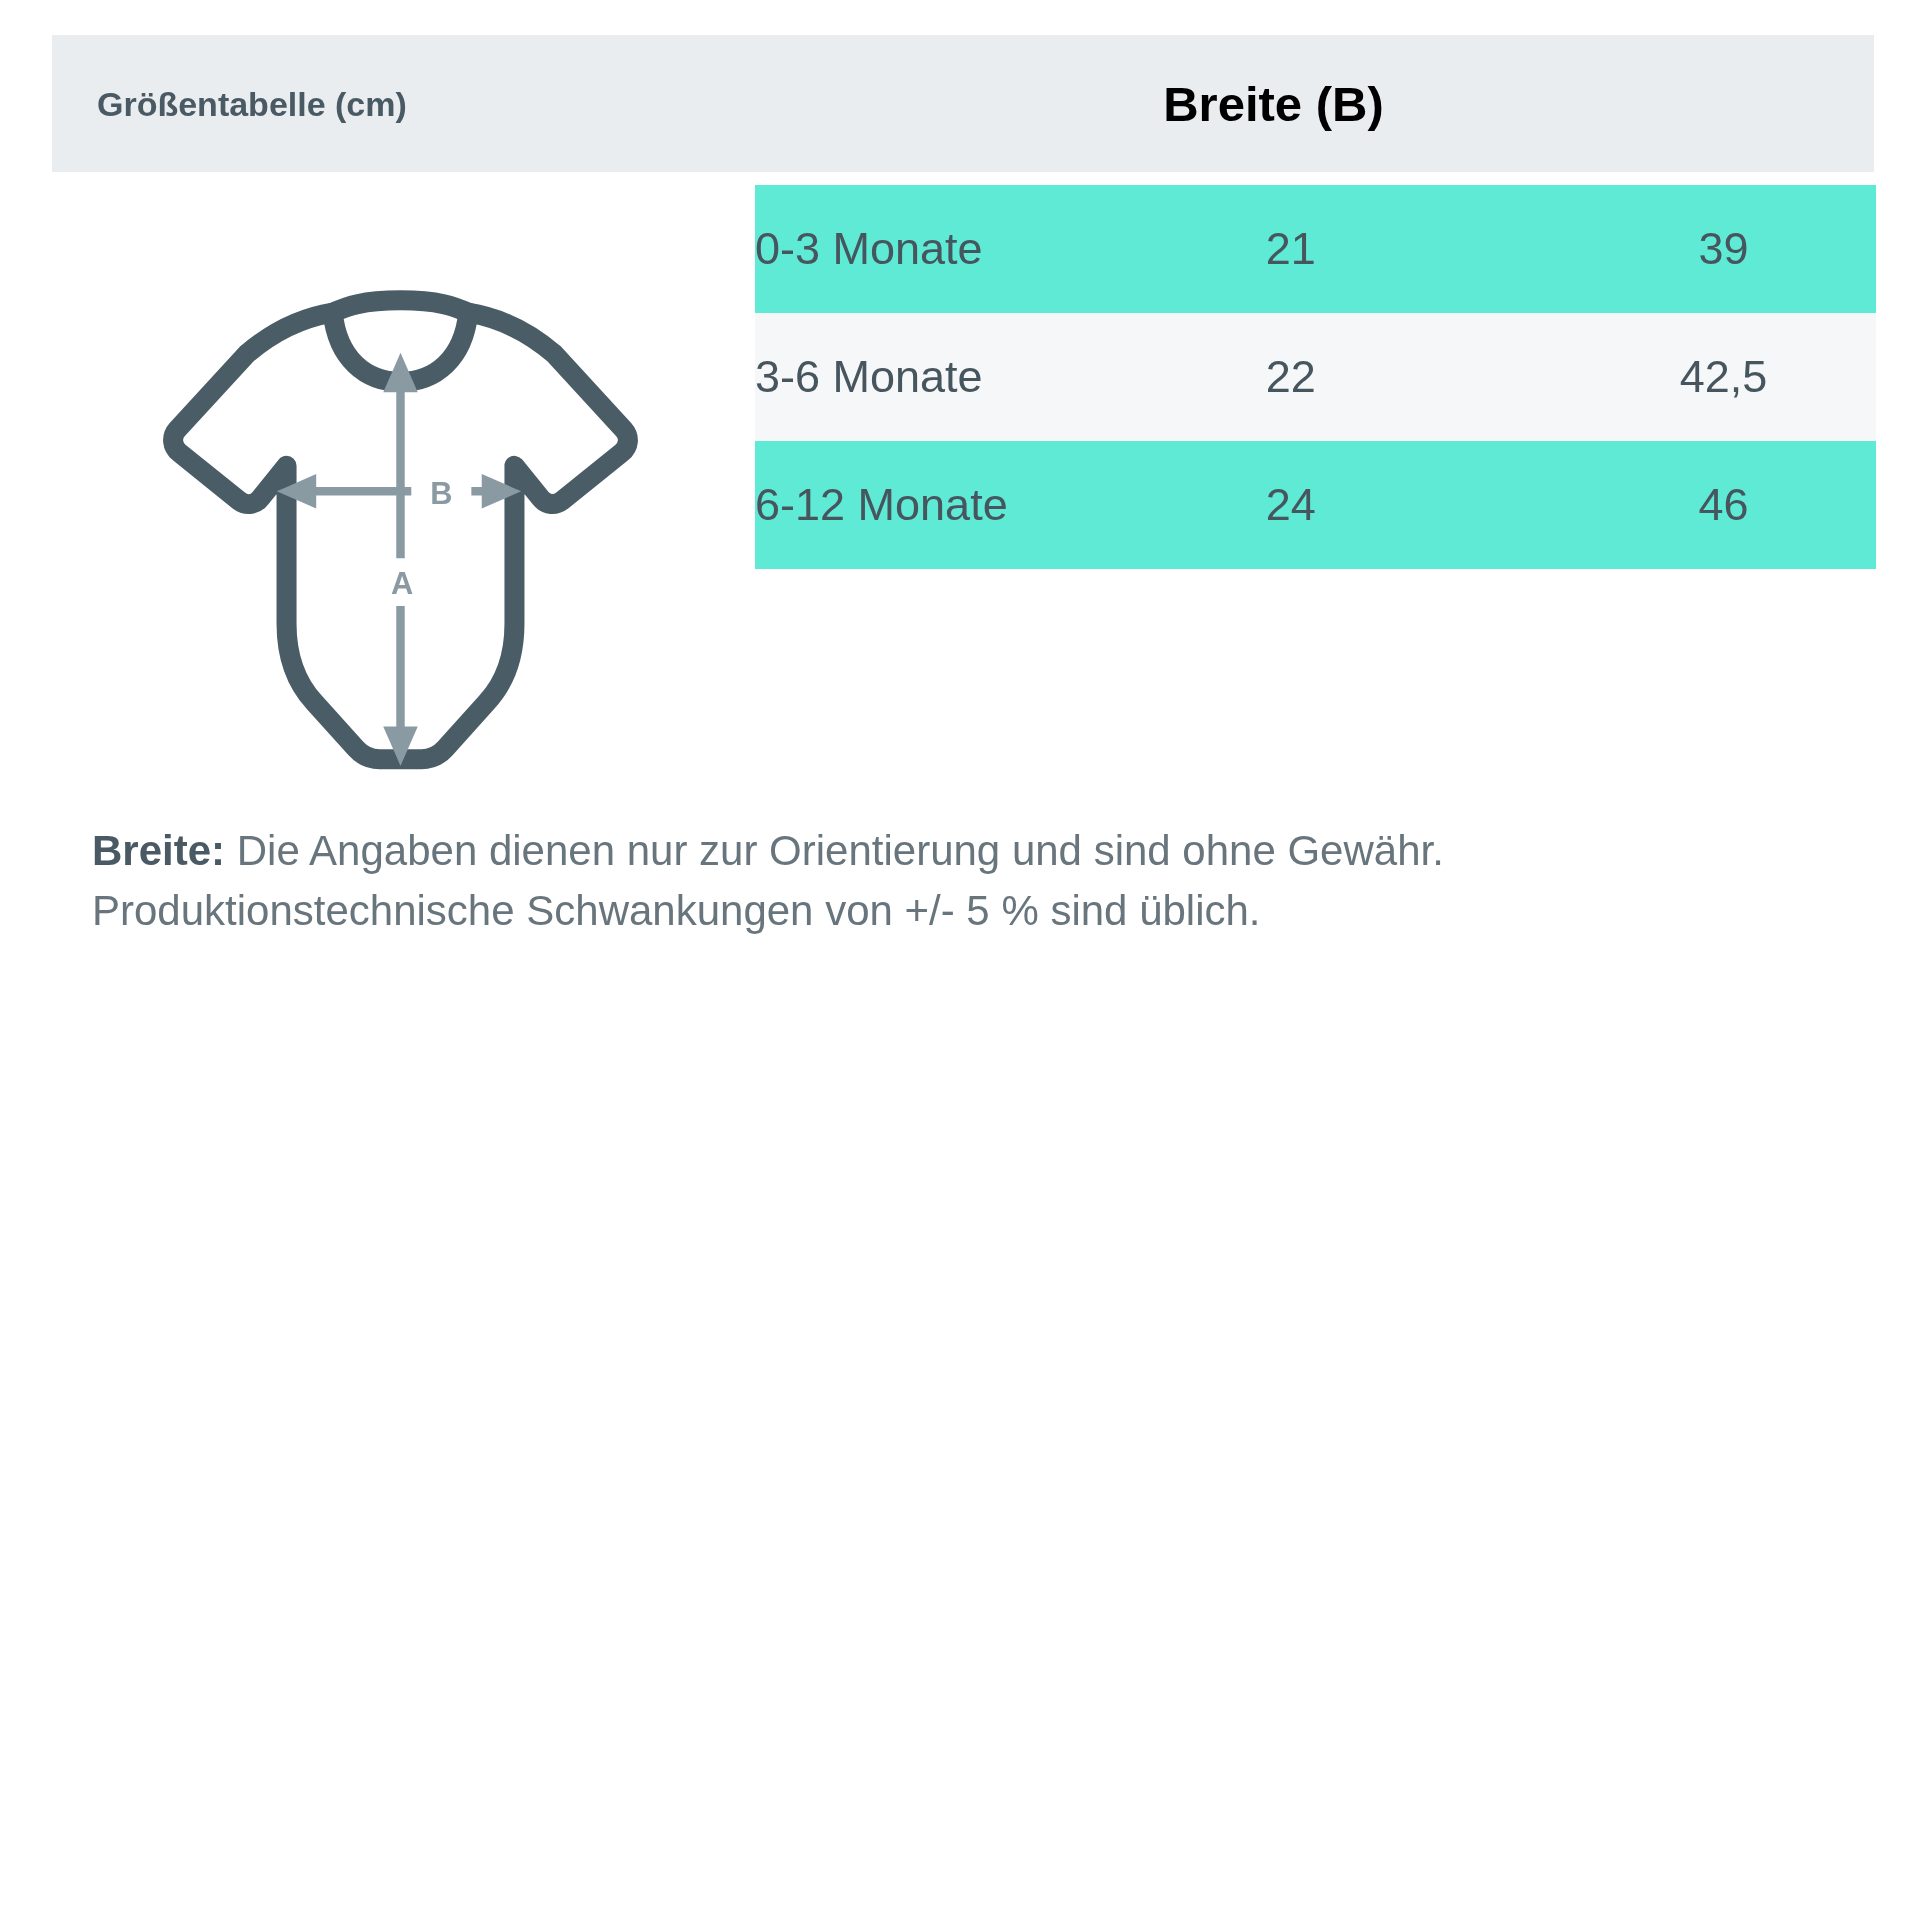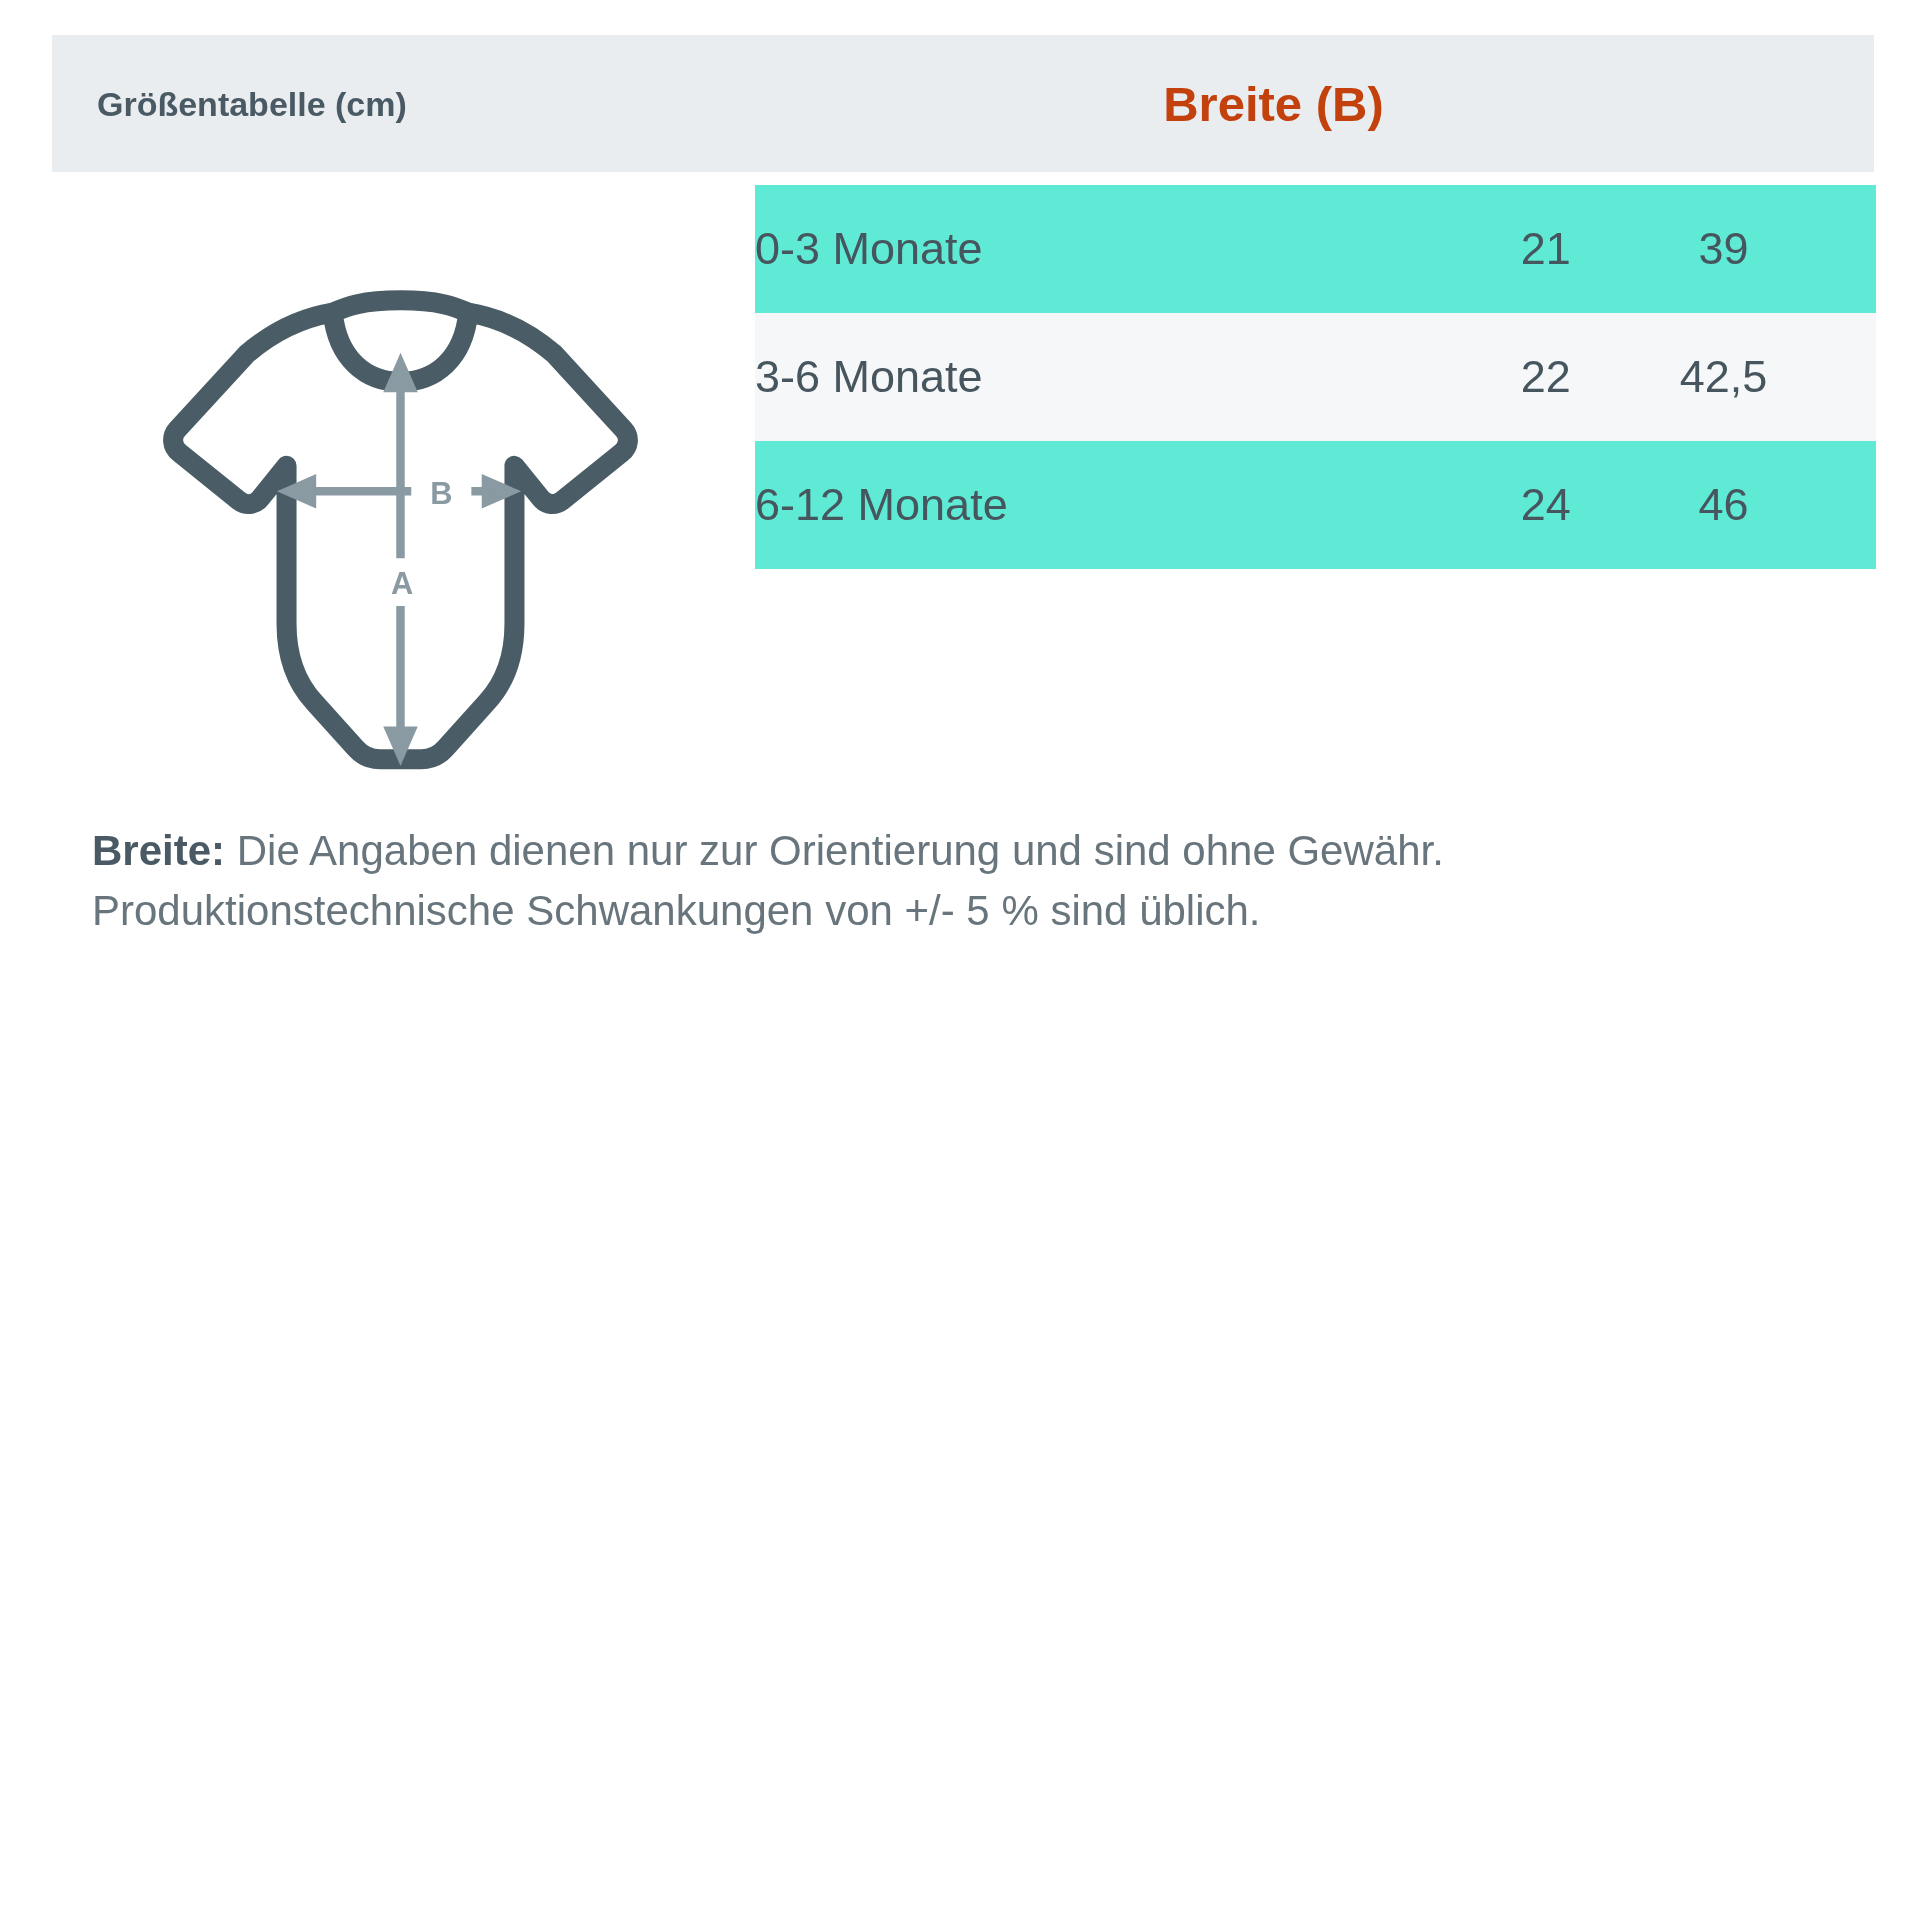--- a/index.html
+++ b/index.html
@@ -46,21 +46,21 @@
   }
   .header-col-b {
     position: absolute;
     left: 1083px;
     width: 277px;
     text-align: center;
     top: 50%;
     transform: translateY(-50%);
     font-size: 49px;
     font-weight: bold;
-    color: #c2410c;
+    color: #000000;
   }
   .header-col-a {
     position: absolute;
     left: 1387px;
     width: 277px;
     text-align: center;
     top: 50%;
     transform: translateY(-50%);
     font-size: 49px;
     font-weight: bold;
@@ -100,21 +100,21 @@
     vertical-align: middle;
   }
   .cell-label {
     padding-left: 42px;
     width: 509px;
     text-align: left;
     white-space: nowrap;
   }
   .cell-b {
     width: 304px;
-    text-align: right;
+    text-align: left;
   }
   .cell-a {
     width: 304px;
     text-align: center;
   }
 
   
   .footnote {
     position: absolute;
     left: 92px;

